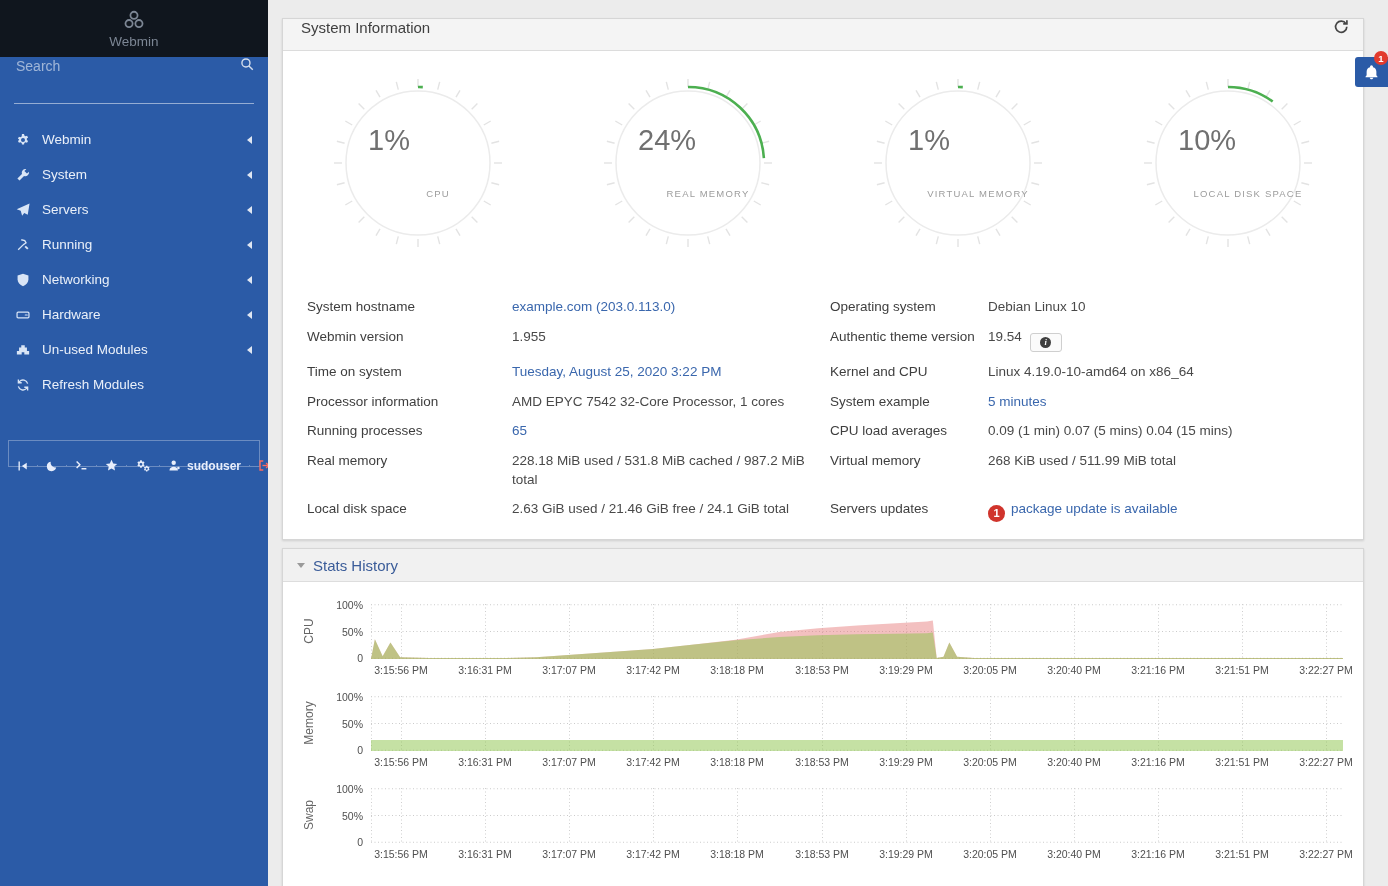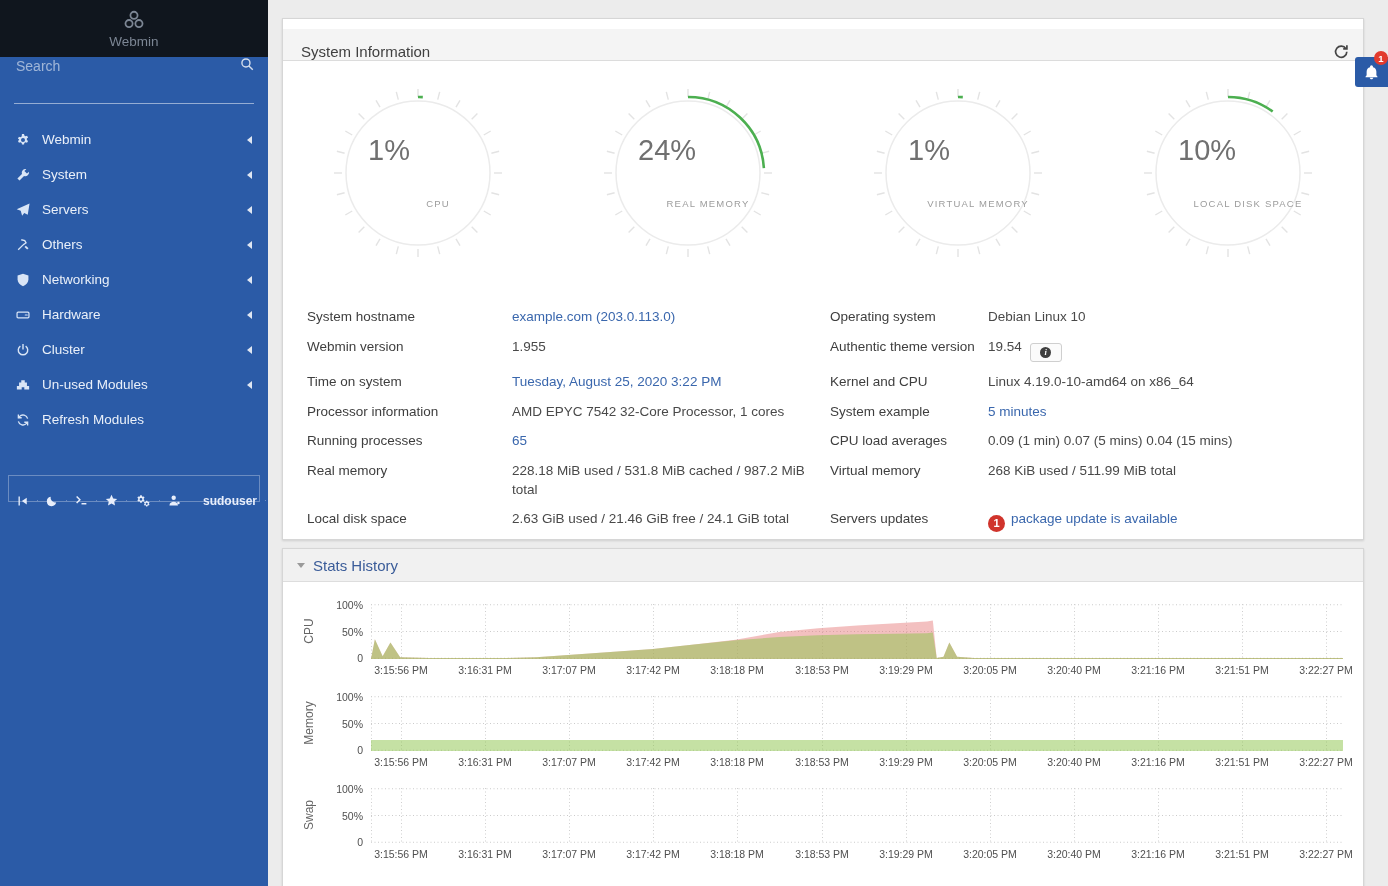--- a/index.html
+++ b/index.html
@@ -17,31 +17,31 @@
   .ticon{display:flex;}
   .search-row{display:flex;align-items:flex-start;margin:0 14px;height:46px;border-bottom:1px solid rgba(255,255,255,.5);}
   .search-input{flex:1;background:transparent;border:none;outline:none;color:#fff;font-size:14px;}
   .search-input::placeholder{color:rgba(255,255,255,.55);}
   .sicon{color:rgba(255,255,255,.8);display:flex;cursor:pointer;}
   .menu{margin-top:18px;}
   .menu-item{display:flex;align-items:center;height:35px;padding:0 16px;font-size:13.5px;cursor:pointer;color:#eaf0f9;}
   .menu-item .mi-icon{width:26px;display:flex;color:#d9e5f6;}
   .caret{margin-left:auto;width:0;height:0;border-top:4px solid transparent;border-bottom:4px solid transparent;border-right:5px solid rgba(255,255,255,.85);}
   .fbar{display:flex;margin:38px 8px 0;border:1px solid rgba(255,255,255,.3);height:27px;box-sizing:border-box;align-items:stretch;}
-  .fbar-cell{display:flex;align-items:center;justify-content:center;gap:22px;padding:0 8px;border-right:1px solid rgba(255,255,255,.3);font-size:12px;cursor:pointer;color:#e8eefb;margin-top:24px;}
+  .fbar-cell{display:flex;align-items:center;justify-content:center;gap:6px;padding:0 8px;border-right:1px solid rgba(255,255,255,.3);font-size:12px;cursor:pointer;color:#e8eefb;margin-top:24px;}
   .fbar-cell:last-child{border-right:none;}
   .fbar-cell.red{color:#fb6a5e;}
   .fbar-cell .uname{font-size:12px;font-weight:bold;}
 
   
   .main{position:absolute;left:268px;top:0;right:0;bottom:0;background:#ececec;overflow:hidden;}
   .panel{position:absolute;left:14px;width:1082px;background:#fff;border:1px solid #d6d6d6;box-sizing:border-box;box-shadow:0 1px 2px rgba(0,0,0,.12);}
   #sysinfo{top:18px;height:522px;overflow:hidden;}
   #stats{top:548px;height:400px;overflow:hidden;}
-  .panel-hdr{height:31px;display:flex;align-items:flex-end;background:#f4f4f4;border-bottom:1px solid #dcdcdc;padding:0 14px 0 18px;margin-top:10px;}
+  .panel-hdr{height:31px;display:flex;align-items:flex-start;background:#f4f4f4;border-bottom:1px solid #dcdcdc;padding:0 14px 0 18px;}
   .panel-title{font-size:15px;color:#3f3f3f;}
   .reload-btn{margin-left:auto;color:#454545;display:flex;cursor:pointer;}
 
   .gauges{display:flex;margin-top:26px;}
   .gauge{flex:1;display:flex;justify-content:center;}
 
   .info-grid{display:grid;grid-template-columns:205px 318px 158px 1fr;margin:48px 24px 0;align-items:start;}
   .cell{font-size:13.5px;line-height:19px;color:#3e3e3e;padding-bottom:10.5px;box-sizing:border-box;}
   .cell.val{color:#494949;padding-right:20px;}
   a.lnk{color:#3a67ad;text-decoration:none;cursor:pointer;}
@@ -117,50 +117,40 @@
         <span>Servers</span>
         <span class="caret"></span>
       </div>
       <div class="menu-item">
         <span class="mi-icon">
           <svg width="14" height="14" viewBox="0 0 16 16" fill="none" stroke="currentColor" stroke-width="1.5">
             <path d="M2.5 13.5L9 7M6 2l4 1 1.5 2.5L8 8"></path>
             <path d="M10.5 9.5l3 3" stroke-width="2.2"></path>
           </svg>
         </span>
-        <span>Others</span>
+        <span>Running</span>
         <span class="caret"></span>
       </div>
       <div class="menu-item">
         <span class="mi-icon">
           <svg width="14" height="14" viewBox="0 0 16 16" fill="currentColor">
             <path d="M8 .8l6.2 2v4.4c0 3.8-2.6 6.3-6.2 8-3.6-1.7-6.2-4.2-6.2-8V2.8z"></path>
           </svg>
         </span>
         <span>Networking</span>
         <span class="caret"></span>
       </div>
       <div class="menu-item">
         <span class="mi-icon">
           <svg width="14" height="14" viewBox="0 0 16 16" fill="none" stroke="currentColor" stroke-width="1.4">
             <rect x="1.2" y="4.8" width="13.6" height="6.4" rx="1.2"></rect>
             <path d="M10.6 8h2.2" stroke-linecap="round"></path>
           </svg>
         </span>
         <span>Hardware</span>
-        <span class="caret"></span>
-      </div>
-      <div class="menu-item">
-        <span class="mi-icon">
-          <svg width="14" height="14" viewBox="0 0 16 16" fill="none" stroke="currentColor" stroke-width="1.6">
-            <path d="M5 3.6a5.4 5.4 0 1 0 6 0"></path>
-            <path d="M8 1.2v6.2"></path>
-          </svg>
-        </span>
-        <span>Cluster</span>
         <span class="caret"></span>
       </div>
       <div class="menu-item">
         <span class="mi-icon">
           <svg width="14" height="14" viewBox="0 0 16 16" fill="currentColor">
             <path d="M6 2.5h4V5h2.5v4H15v4H9.5v-2.5h-3V13H1V9h2.5V5H6z"></path>
           </svg>
         </span>
         <span>Un-used Modules</span>
         <span class="caret"></span>

